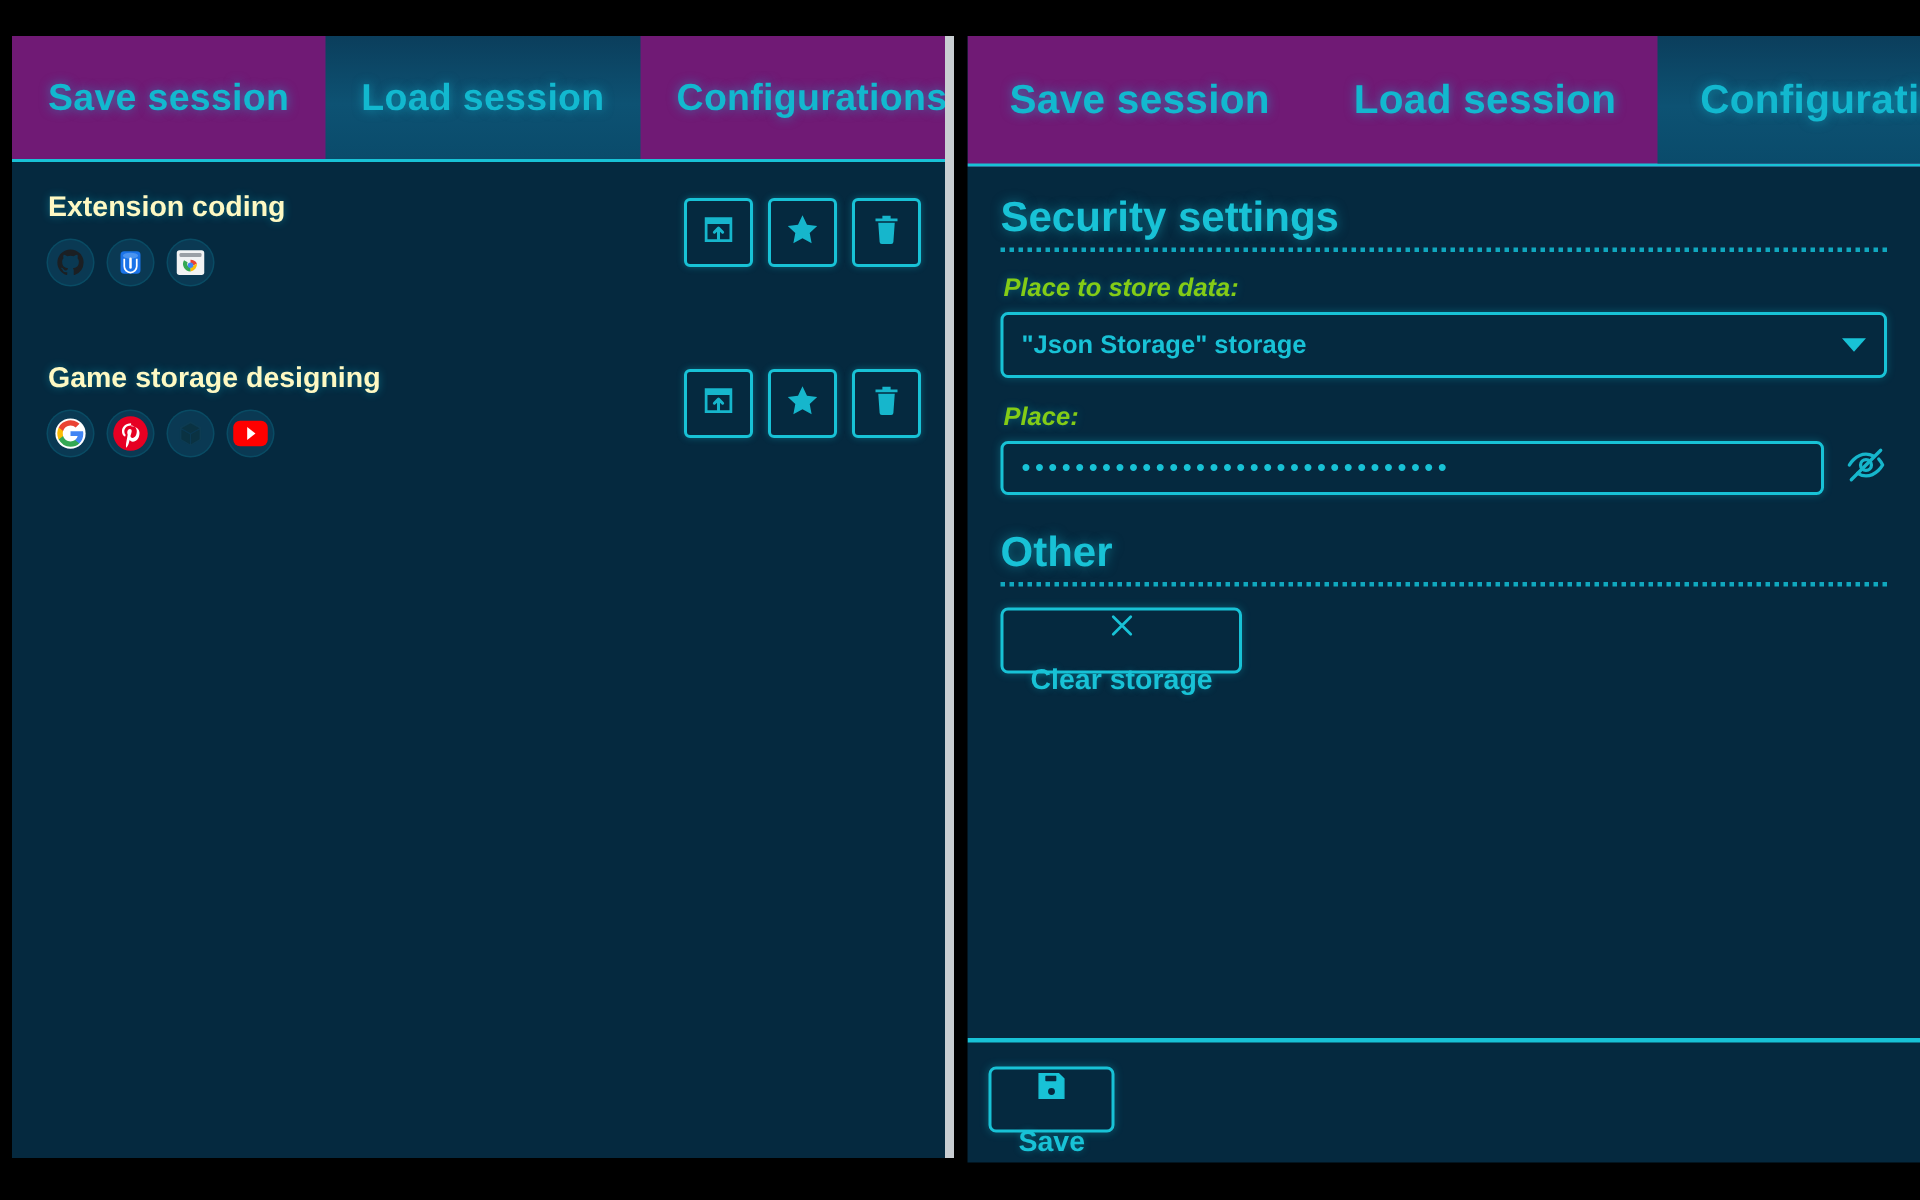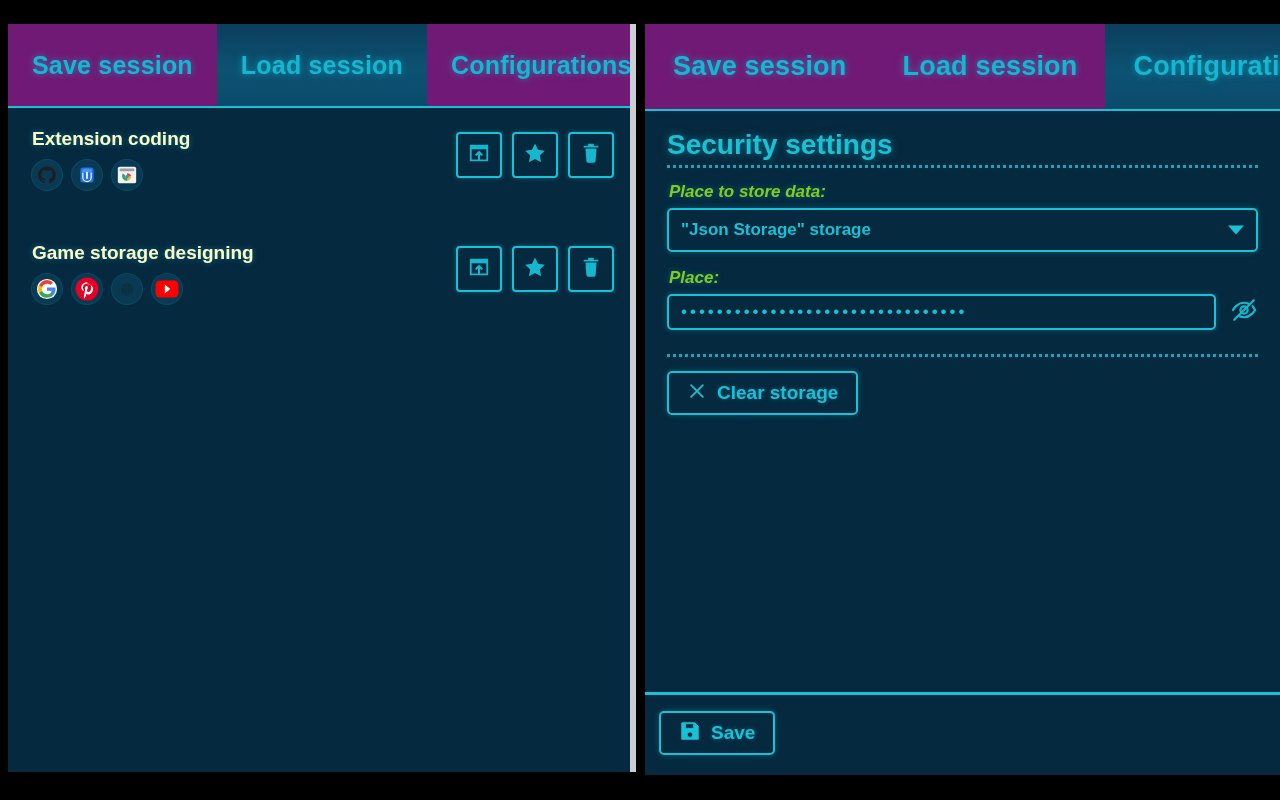--- a/index.html
+++ b/index.html
@@ -167,20 +167,21 @@
     padding: 0 18px;
     border: 2px solid #18c2d6;
     border-radius: 5px;
     background: #05293f;
     color: #18c2d6;
     font-size: 19px;
     font-weight: 700;
     cursor: pointer;
     box-shadow: 0 0 6px rgba(24,194,214,.3);
     text-shadow: 0 0 5px rgba(24,194,214,.35);
+    flex-direction: column;
   }
   .outline-btn svg { fill: #18c2d6; stroke: #18c2d6; }
 
   .panel-footer {
     position: absolute;
     left: 0; right: 0; bottom: 0;
     height: 83px;
     border-top: 3px solid #18c2d6;
     padding: 16px 0 0 14px;
     box-sizing: border-box;
@@ -370,20 +371,21 @@
               <path d="M19.3 8.6c1.3 1.35 2.2 3.4 2.2 3.4S18 18.2 12 18.2c-1.9 0-3.5-.62-4.8-1.45"></path>
               <circle cx="12" cy="12" r="3.1"></circle>
               <path d="M3.6 20.4 20.4 3.6"></path>
             </svg>
           </span>
         </span>
       </div>
 
       <div style="height:22px"></div>
 
+      <h2 class="section-title">Other</h2>
       <hr class="section-rule">
 
       <button class="outline-btn">
         <span>
           <svg width="20" height="20" viewBox="0 0 24 24" fill="none" stroke-width="2.2" stroke-linecap="round">
               <path d="M5 5l14 14M19 5 5 19"></path>
             </svg>
         </span>
         <span>Clear storage</span>
       </button>

